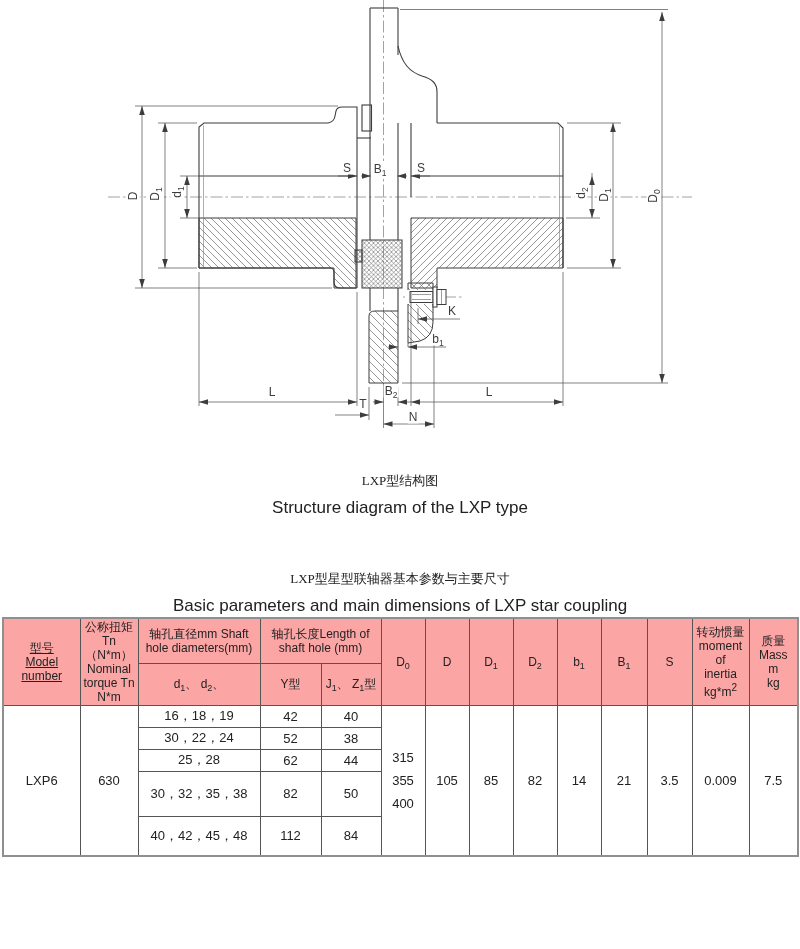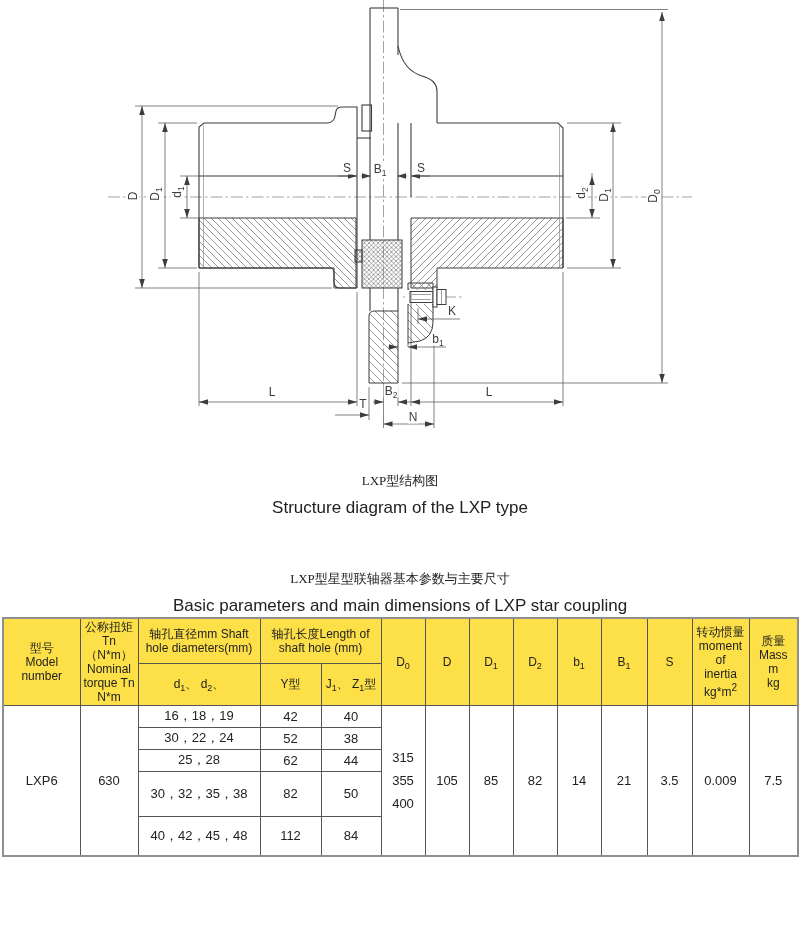--- a/index.html
+++ b/index.html
@@ -21,24 +21,24 @@
   .cap-en{font-size:17px;}
   #tblwrap{position:absolute;left:2px;top:617px;width:795px;}
   table.spec{
     border-collapse:collapse;table-layout:fixed;width:795px;
     border:2px solid #8f8f8f;
   }
   table.spec th, table.spec td{
     border:1px solid #555;padding:0;margin:0;overflow:hidden;
     font-weight:normal;vertical-align:middle;text-align:center;color:#222;
   }
-  table.spec thead th{background:#fde047;font-size:12px;line-height:14px;}
+  table.spec thead th{background:#fca5a5;font-size:12px;line-height:14px;}
   table.spec thead th sub{font-size:9px;}
   th.al, td.al{text-align:left;padding-left:6px;}
-  th.model{padding-left:14px;text-align:left;}
+  th.model{padding-left:14px;text-align:left;text-decoration:underline;}
   td.dcol{text-align:left;padding-left:9px;}
   table.spec tbody td{font-size:13px;background:#fff;}
   td.d0col{line-height:23px;}
   sub{line-height:0;}
 </style>
 </head>
 <body>
 
 <div id="diagram">
 <svg width="800" height="450" viewBox="0 0 800 450">

